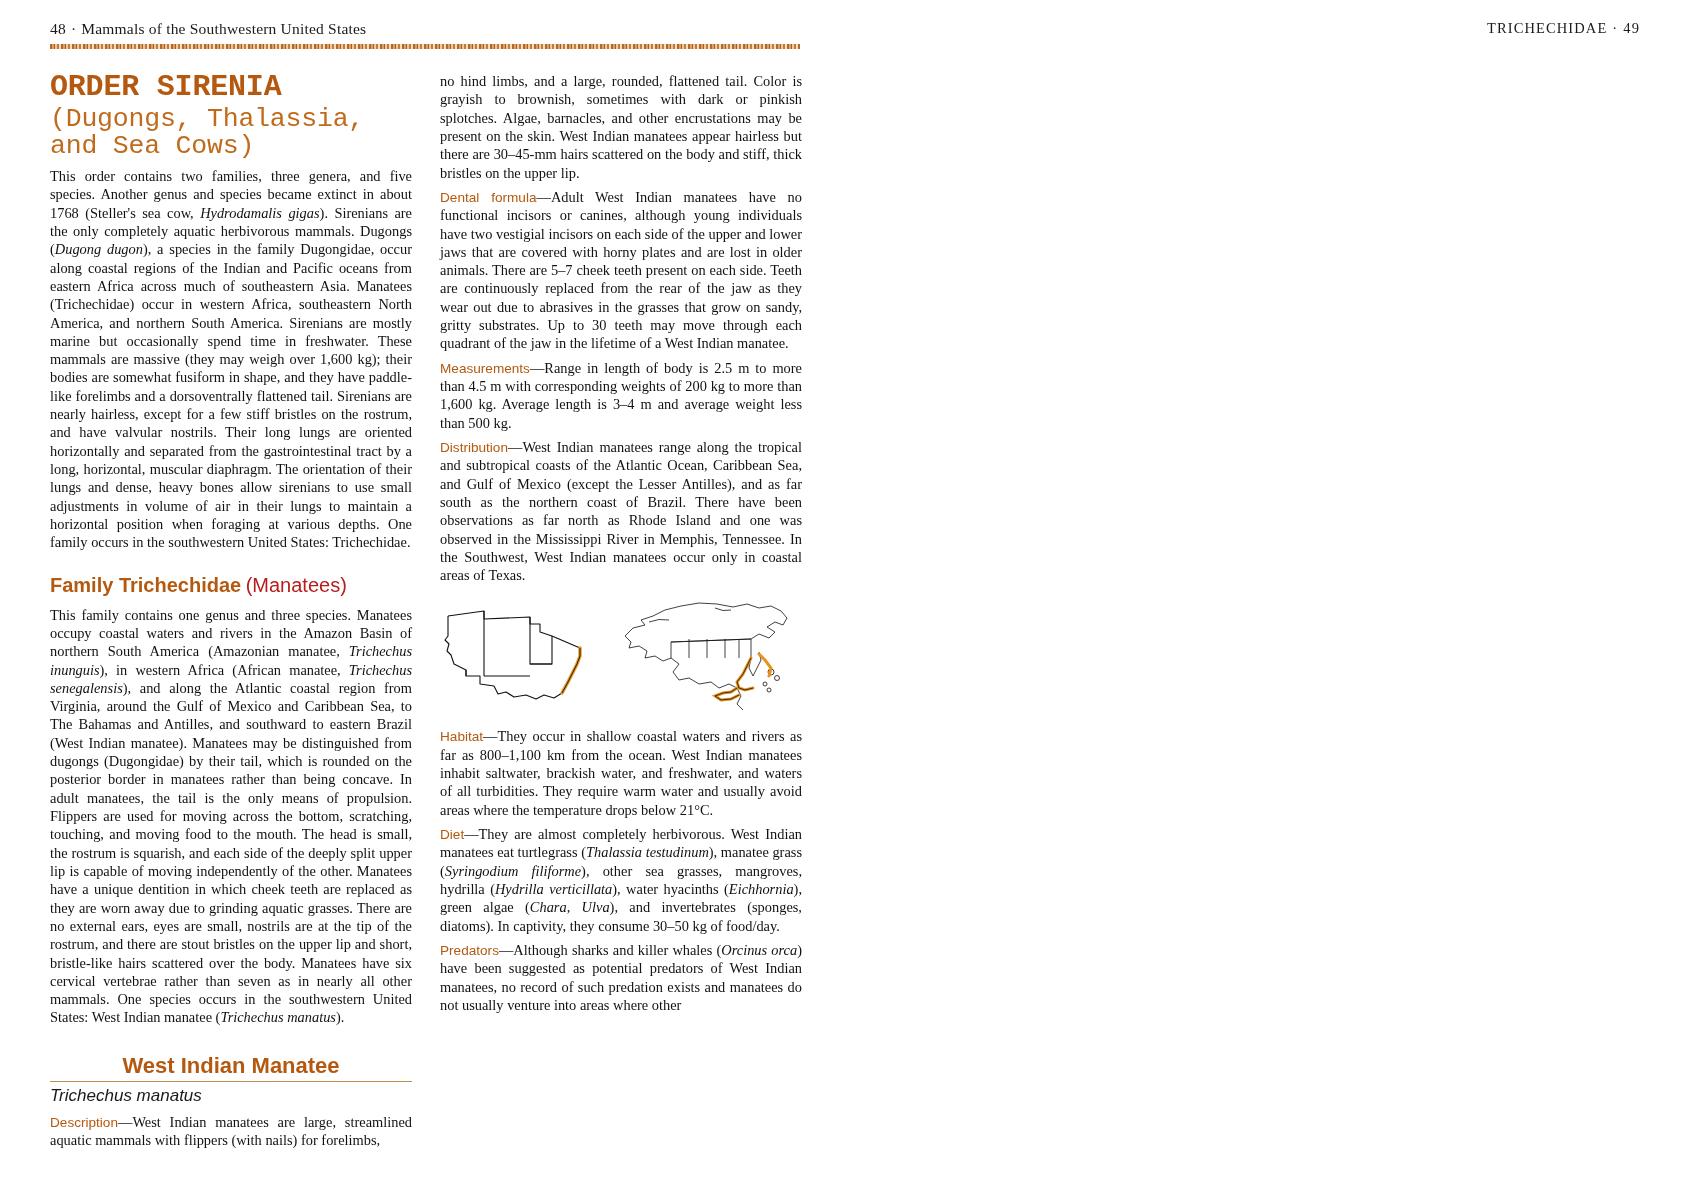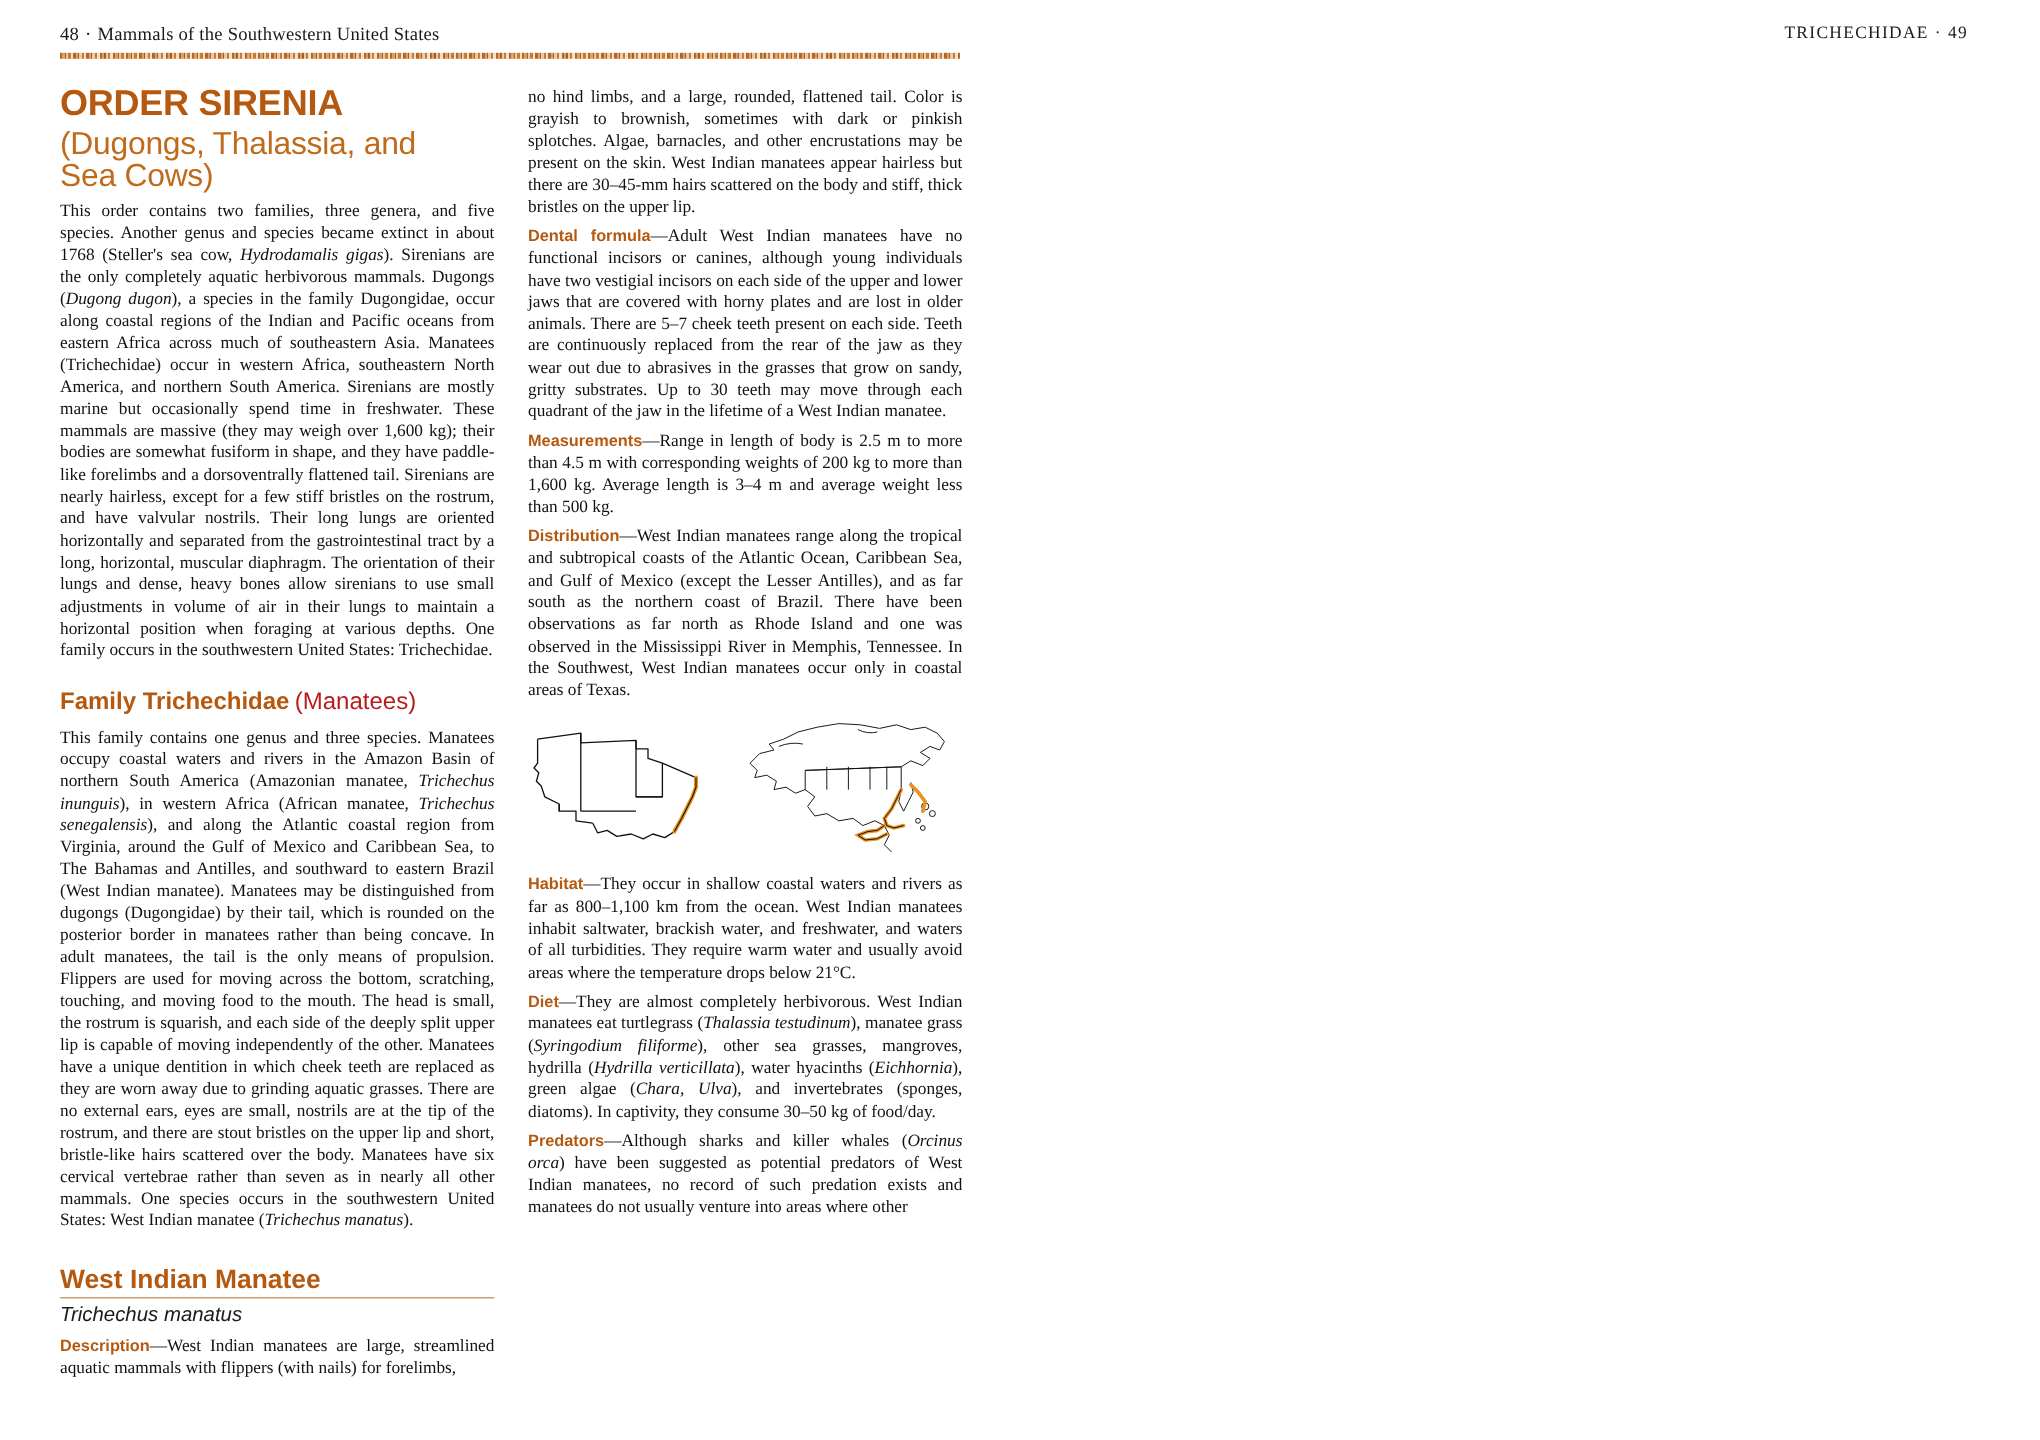--- a/index.html
+++ b/index.html
@@ -45,21 +45,21 @@
 
   .bodytext {
     font-size:14.4px; line-height:1.272; text-align:justify;
     color:#111; hyphens:auto; -webkit-hyphens:auto;
     margin:0 0 6px 0;
   }
   .bodytext i, .bodytext em { font-style:italic; }
 
   
   .order-head {
-    font-family:Liberation Sans, sans-serif;
+    font-family:Liberation Mono, monospace;
     color:#b4590f; margin:0 13px 2px 0; line-height:1.0;
   }
   .order-head .main {
     display:block; font-weight:bold; font-size:30px; letter-spacing:-.2px;
   }
   .order-head .sub {
     display:block; font-weight:normal; font-size:26.5px; letter-spacing:-.2px;
     margin-top:4px; color:#c06a1b;
   }
   .order-head + .bodytext { margin-top:8px; }
@@ -69,30 +69,31 @@
     margin:22px 0 10px 0; line-height:1.1; color:#b4590f;
   }
   .family-head .b { font-weight:bold; font-size:20px;text-align:right; }
   .family-head .n { font-weight:normal; font-size:20px; color:#b91c1c; }
 
   .species-block { margin-top:26px; }
   .species-head {
     font-family:"Liberation Sans", sans-serif;
     font-weight:bold; font-size:22px; color:#b4590f; line-height:1.15;
     margin:0 0 3px 0;
+    text-align:center;
   }
   .species-rule { height:1px; background:#c08b50; margin:2px 0 4px 0; }
   .species-latin {
     font-family:"Liberation Sans", sans-serif;
     font-style:italic; font-size:17px; color:#1a1a1a; margin:0 0 7px 0;
   }
 
   .runin {
     font-family:"Liberation Sans", sans-serif;
-    font-weight:bold; color:#b4590f; font-size:13.6px;
+    font-weight:normal; color:#b4590f; font-size:13.6px;
   }
 
   
   .map-figure { margin:14px 0 10px 0; display:flex; gap:14px; align-items:flex-start; }
   .map-box { }
 </style>
 </head>
 <body>
 
 <div class="spread">

